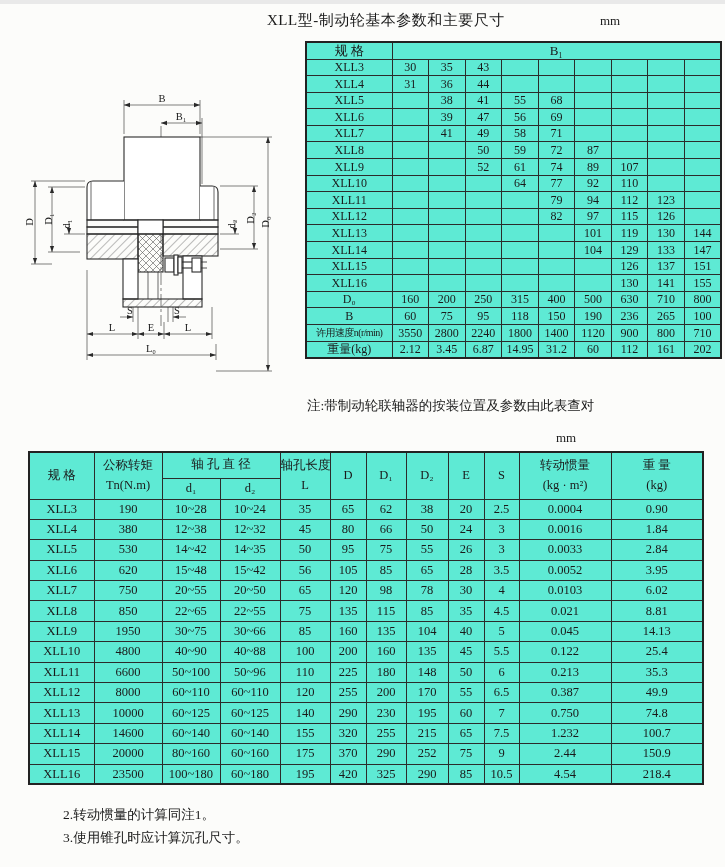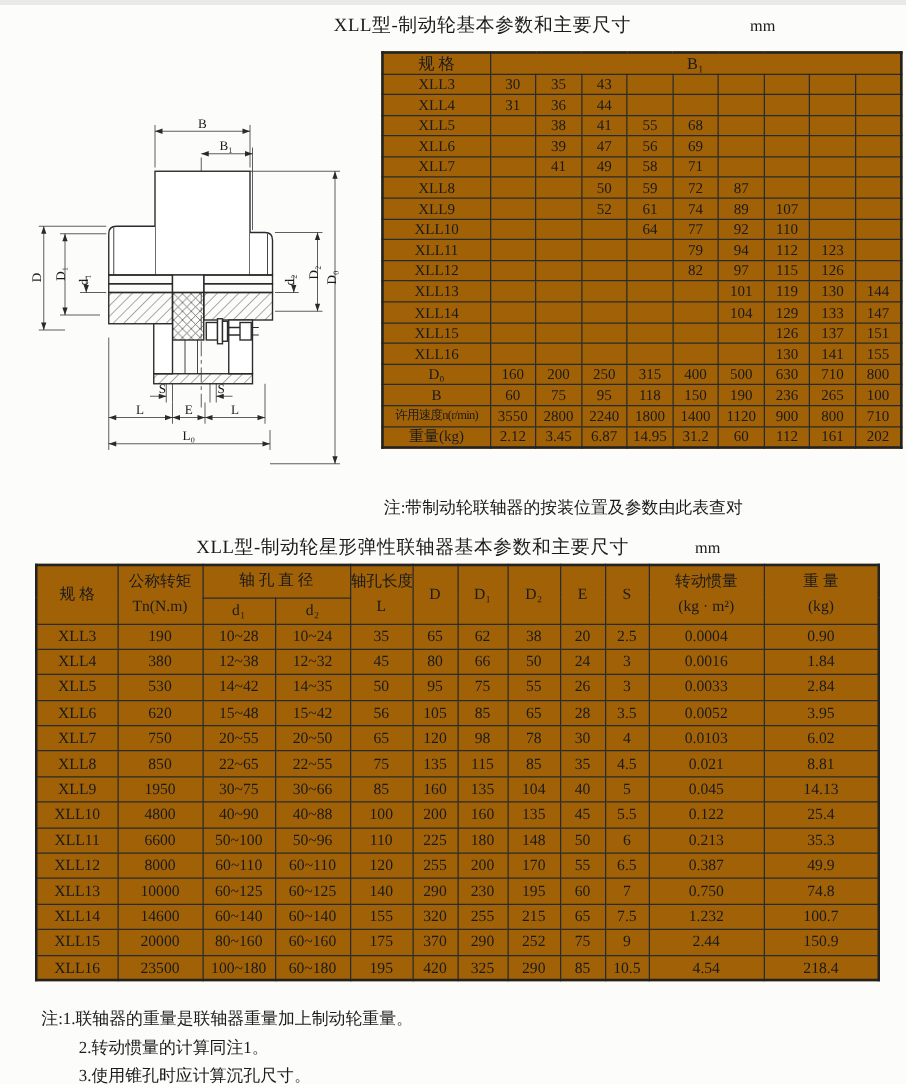--- a/index.html
+++ b/index.html
@@ -2,21 +2,21 @@
 <html><head>
 <meta charset="utf-8">
 <style>
   *{margin:0;padding:0;box-sizing:border-box}
   body{background:#e9e9e9}
   .page{position:relative;width:725px;height:867px;margin:4px auto;background:#fcfcfa;
         font-family:"Liberation Serif","DejaVu Serif",serif;color:#1a1a1a;overflow:hidden}
   .abs{position:absolute}
   .title{font-size:15px;letter-spacing:.5px;white-space:nowrap}
   .unit{font-size:13px;font-family:Liberation Serif, serif}
-  table{border-collapse:collapse;table-layout:fixed;background:#a16207}
+  table{border-collapse:collapse;table-layout:fixed;background:#5eead4}
   th,td{border:1px solid #2b2b2b;font-weight:normal;text-align:center;vertical-align:middle;
         padding:0;overflow:hidden;white-space:nowrap}
   .t1{width:417px;border:2px solid #222}
   .t1 th,.t1 td{height:16.6px;font-size:12px;line-height:1.05}
   .t1 thead th{height:17px;font-size:13px}
   .t1 tbody th.small{font-size:10px;letter-spacing:-.6px}
   .t2{width:674px;border:2px solid #222}
   .t2 thead th{font-size:12.5px;line-height:1.1}
   .t2 thead tr.hr1 th{height:26px}
   .t2 thead tr.hr2 th{height:21px}
@@ -393,21 +393,20 @@
           <td>60</td>
           <td>112</td>
           <td>161</td>
           <td>202</td>
         </tr>
       </tbody>
   </table>
 
   <div class="abs note" style="top:393px;left:307px">注:带制动轮联轴器的按装位置及参数由此表查对</div>
 
-  <div class="abs title" style="top:424px;left:157px">XLL型-制动轮星形弹性联轴器基本参数和主要尺寸</div>
   <div class="abs unit" style="top:426px;left:556px">mm</div>
 
   <table class="t2 abs" style="top:447px;left:28px">
     <colgroup>
       <col style="width:65px">
         <col style="width:68px">
         <col style="width:58px">
         <col style="width:60px">
       <col style="width:50px">
         <col style="width:36px">
@@ -643,18 +642,17 @@
           <td>290</td>
           <td>85</td>
           <td>10.5</td>
           <td>4.54</td>
           <td>218.4</td>
         </tr>
       </tbody>
   </table>
 
   <div class="abs notes" style="top:799px;left:33px">
-    <div>注:1.联轴器的重量是联轴器重量加上制动轮重量。</div>
     <div class="ind">2.转动惯量的计算同注1。</div>
     <div class="ind">3.使用锥孔时应计算沉孔尺寸。</div>
   </div>
 
 </div>
 
 </body></html>

